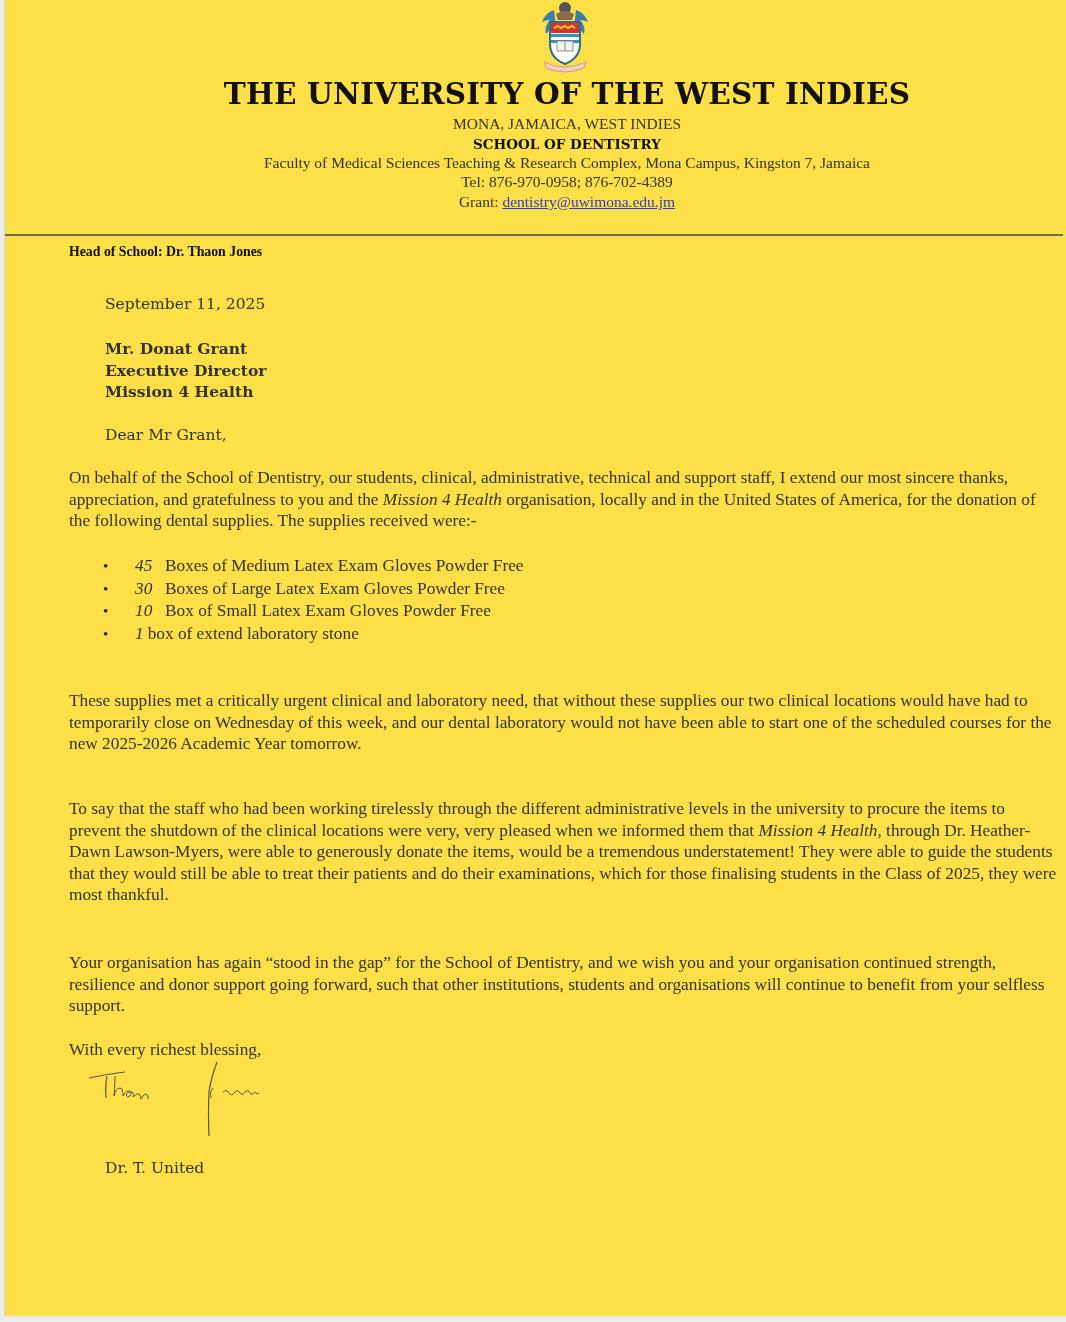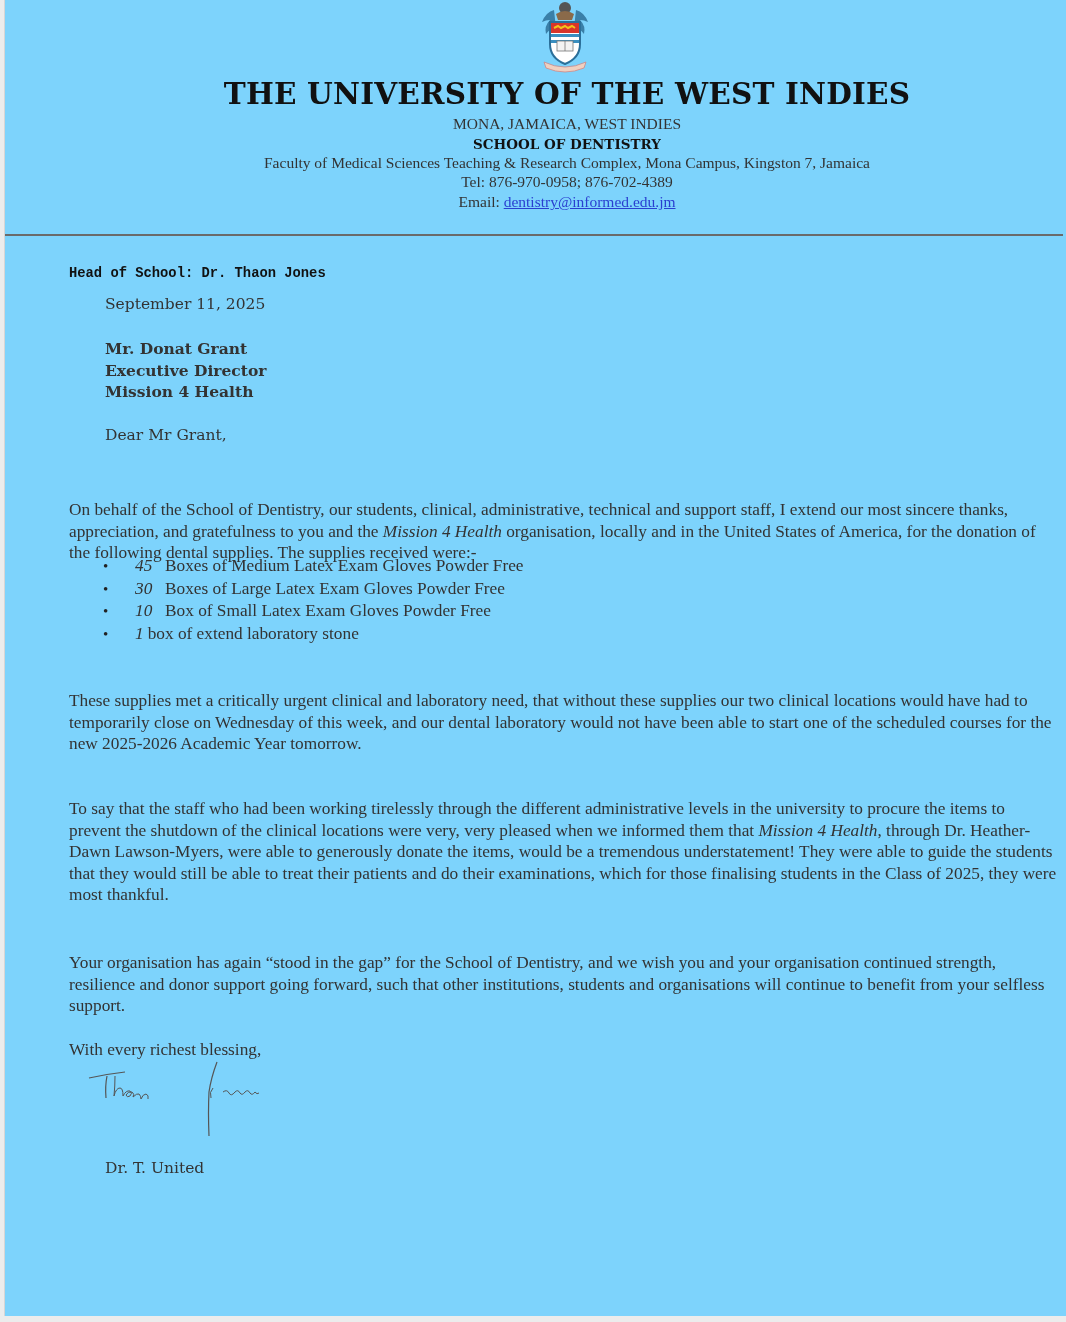--- a/index.html
+++ b/index.html
@@ -4,21 +4,21 @@
 <style>
   html, body { margin: 0; padding: 0; }
   body {
     width: 1066px; height: 1322px; overflow: hidden;
     background: #ececec;
     font-family: "DejaVu Serif", serif;
     color: #333;
   }
   .page {
     position: absolute; left: 4px; top: 0; width: 1062px; height: 1316px;
-    background: #7dd3fc;
+    background: #fde047;
     border-left: 1px solid #d6d6d6;
   }
   .crest {
     position: absolute; left: 531px; top: 0; width: 58px; height: 74px;
   }
   .uni-title {
     position: absolute; left: 0; width: 1124px; top: 76px; text-align: center;
     font-family: "DejaVu Serif", serif; font-weight: bold; font-size: 29.5px;
     color: #111; letter-spacing: 0.2px;
   }
@@ -30,22 +30,22 @@
   .hdr-bold { font-weight: bold; font-family: "DejaVu Serif", serif; font-size: 13.5px; color: #111; }
   .hdr-email-link { color: #2a3fd0; text-decoration: underline; }
   .rule {
     position: absolute; left: 0; top: 234px; width: 1058px; height: 2px; background: #6a6a6a;
   }
   .body-text {
     position: absolute; left: 64px; width: 990px;
     font-family: "Liberation Serif", serif; font-size: 17.3px; line-height: 21.5px; color: #333;
   }
   .head-of-school {
-    position: absolute; left: 64px; top: 266px;
-    font-family: Liberation Mono, monospace; font-weight: bold; font-size: 13.8px; color: #111;
+    position: absolute; left: 64px; top: 244px;
+    font-family: Liberation Serif, serif; font-weight: bold; font-size: 13.8px; color: #111;
   }
   .sm { font-family: "DejaVu Serif", serif; font-size: 15.5px; line-height: 21.5px; margin-left: 36px; }
   .bullets { position: absolute; left: 98px; top: 555px; margin: 0; padding: 0; list-style: none; }
   .bullets li {
     position: relative; padding-left: 32px; height: 22.6px;
     font-family: "Liberation Serif", serif; font-size: 17.3px; color: #333; line-height: 22.6px;
   }
   .bullets li::before {
     content: "•"; position: absolute; left: 0; top: 0; font-size: 15px; color: #222;
   }
@@ -71,39 +71,39 @@
     <line x1="29" y1="41" x2="29" y2="51" stroke="#777" stroke-width="0.8"></line>
     <path d="M8 62 q21 10 42 0 l-2 6 q-19 8 -38 0z" fill="#f0d0c0" stroke="#c88" stroke-width="0.8"></path>
   </svg>
 
   <div class="uni-title">THE UNIVERSITY OF THE WEST INDIES</div>
   <div class="hdr-line" style="top:115px;">MONA, JAMAICA, WEST INDIES</div>
   <div class="hdr-line hdr-bold" style="top:136px;">SCHOOL OF DENTISTRY</div>
   <div class="hdr-line" style="top:154px;">Faculty of Medical Sciences Teaching &amp; Research Complex, Mona Campus, Kingston 7, Jamaica</div>
   <div class="hdr-line" style="top:173px;">Tel: 876-970-0958; 876-702-4389</div>
   <div class="hdr-line" style="top:193px;">
-    <span>Email:</span>
-    <a class="hdr-email-link">dentistry@informed.edu.jm</a>
+    <span>Grant:</span>
+    <a class="hdr-email-link">dentistry@uwimona.edu.jm</a>
   </div>
 
   <div class="rule"></div>
 
   <div class="head-of-school">Head of School: Dr. Thaon Jones</div>
 
   <div class="body-text sm" style="top:294px;">September 11, 2025</div>
 
   <div class="body-text sm" style="top:338px;font-weight:bold;">
     <div>Mr. Donat Grant</div>
     <div>Executive Director</div>
     <div>Mission 4 Health</div>
   </div>
 
   <div class="body-text sm" style="top:425px;">Dear Mr Grant,</div>
 
-  <div class="body-text" style="top:467px;margin-top:32px;">
+  <div class="body-text" style="top:467px;">
     <span>On behalf of the School of Dentistry, our students, clinical, administrative, technical and support staff, I extend our most sincere thanks, appreciation, and gratefulness to you and the </span><i>Mission 4 Health</i><span> organisation, locally and in the United States of America, for the donation of the following dental supplies. The supplies received were:-</span>
   </div>
 
   <ul class="bullets">
     <li><span class="qty">45</span><span>Boxes of Medium Latex Exam Gloves Powder Free</span></li>
     <li><span class="qty">30</span><span>Boxes of Large Latex Exam Gloves Powder Free</span></li>
     <li><span class="qty">10</span><span>Box of Small Latex Exam Gloves Powder Free</span></li>
     <li><span class="qty" style="min-width:8px;margin-right:4px;">1</span><span>box of extend laboratory stone</span></li>
   </ul>
 

